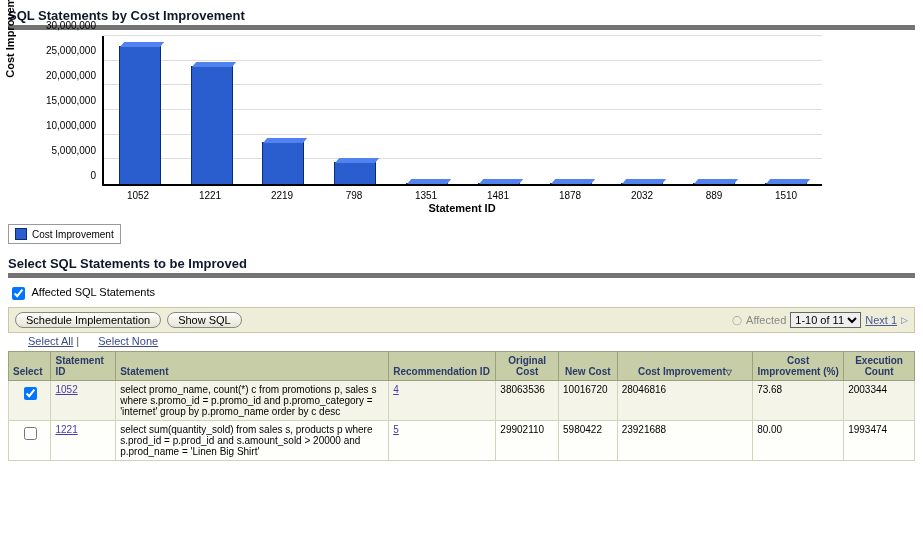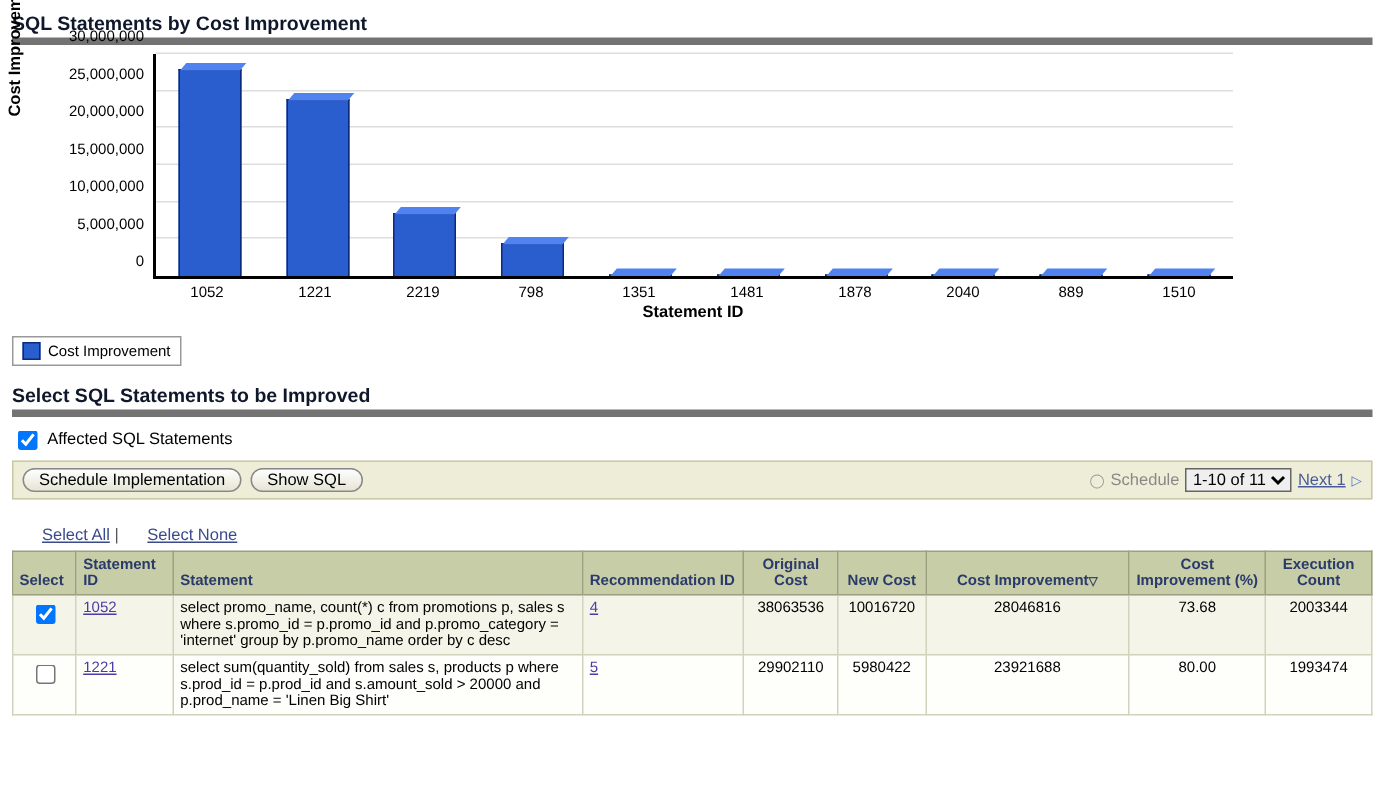--- a/index.html
+++ b/index.html
@@ -140,21 +140,21 @@
     margin-bottom: 4px;
   }
   .checkbox-line input { vertical-align: middle; margin-right:4px;}
   .toolbar {
     background: #eeeed8;
     border: 1px solid #c8c8a8;
     padding: 4px 6px;
     display: flex;
     align-items: center;
     gap: 6px;
-    margin-bottom: 18px;
+    margin-bottom: 2px;
   }
   .btn {
     background: linear-gradient(#fefefe,#e5e5d4);
     border: 1px solid #888;
     border-radius: 10px;
     padding: 1px 10px;
     font-size: 11px;
     cursor: pointer;
     font-family: inherit;
   }
@@ -199,21 +199,21 @@
   table.data th .sort { font-size:8px; color:#3a4a6a;}
   table.data td {
     border: 1px solid #d0d4bc;
     font-size: 10px;
     padding: 3px 4px;
     vertical-align: top;
     background: #f4f4e8;
     word-wrap: break-word;
   }
   table.data tr.alt td { background: #fefefa; }
-  table.data td.r { text-align: center; }
+  table.data td.r { text-align: left; }
   table.data td.c { text-align: center; }
   table.data a.link { color: #4a3aaa; text-decoration: underline; cursor:pointer;}
   .col-select { width: 42px; }
   .col-sid { width: 64px; }
   .col-stmt { width: 270px; }
   .col-rec { width: 106px; }
   .col-ocost { width: 62px; }
   .col-ncost { width: 58px; }
   .col-imp { width: 134px; }
   .col-pct { width: 90px; }
@@ -279,21 +279,21 @@
       </div>
   </div>
   <div class="x-ticks" id="xticks">
       <div class="x-tick">1052</div>
       <div class="x-tick">1221</div>
       <div class="x-tick">2219</div>
       <div class="x-tick">798</div>
       <div class="x-tick">1351</div>
       <div class="x-tick">1481</div>
       <div class="x-tick">1878</div>
-      <div class="x-tick">2040</div>
+      <div class="x-tick">2032</div>
       <div class="x-tick">889</div>
       <div class="x-tick">1510</div>
     </div>
   <div class="x-label">Statement ID</div>
 </div>
 
 <div class="legend">
   <span class="legend-swatch"></span>
   <span>Cost Improvement</span>
 </div>
@@ -306,21 +306,21 @@
     <input type="checkbox" id="affected-cb" checked="" style="">
     <span>Affected SQL Statements</span>
   </label>
 </div>
 
 <div class="toolbar">
   <button class="btn">Schedule Implementation</button>
   <button class="btn">Show SQL</button>
   <div class="toolbar-right">
     <span class="circ">◯</span>
-    <span class="disabled">Schedule</span>
+    <span class="disabled">Affected</span>
     <select>
       <option>1-10 of 11</option>
     </select>
     <a>Next 1</a>
     <span class="circ" style="color:#5a7aca">▷</span>
   </div>
 </div>
 
 <div class="sel-links">
   <a>Select All</a>

